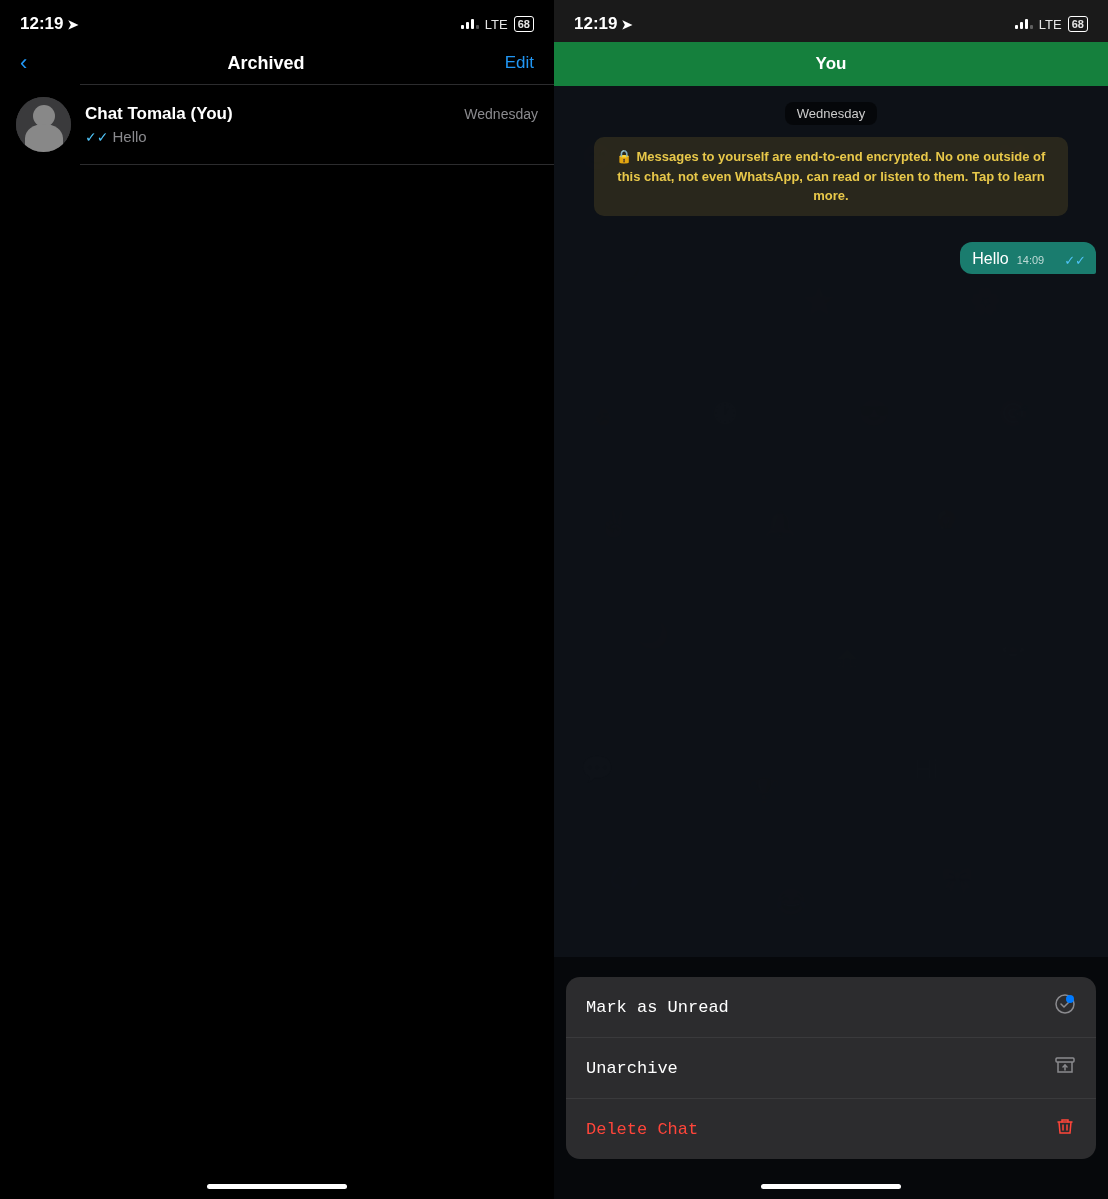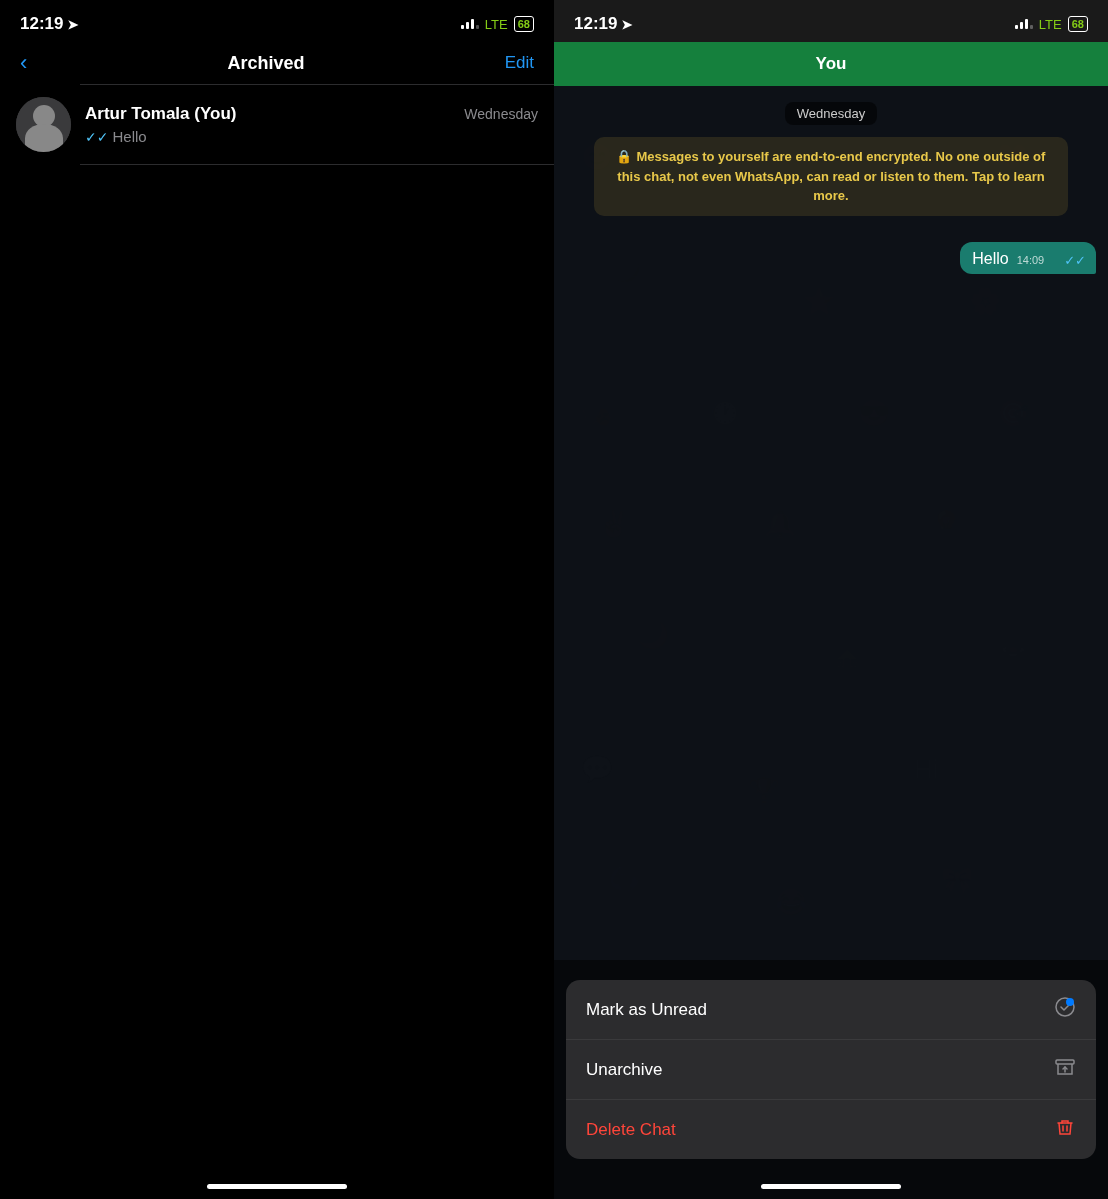--- a/index.html
+++ b/index.html
@@ -36,21 +36,21 @@
       display: flex;
       align-items: center;
       gap: 4px;
     }
 
     .status-icons-left {
       display: flex;
       align-items: center;
       gap: 6px;
       font-size: 13px;
-      color: #84cc16;
+      color: #e5e5e5;
     }
 
     .battery-box {
       border: 1.5px solid #fff;
       border-radius: 3px;
       padding: 1px 3px;
       font-size: 11px;
       font-weight: 600;
       position: relative;
     }
@@ -343,20 +343,21 @@
       flex-direction: column;
       align-items: center;
       padding: 20px 12px 40px;
     }
 
     .context-menu {
       background: #2c2c2e;
       border-radius: 14px;
       overflow: hidden;
       width: 100%;
+      font-family: Liberation Mono, monospace;
     }
 
     .context-item {
       display: flex;
       justify-content: space-between;
       align-items: center;
       padding: 16px 20px;
       color: #fff;
       font-size: 17px;
       cursor: pointer;
@@ -443,21 +444,21 @@
 
 
   <div class="divider"></div>
 
   <div class="chat-list-item">
     <div class="avatar">
       <div class="avatar-person"></div>
     </div>
     <div class="chat-info">
       <div class="chat-name-row">
-        <span class="chat-name">Artur Tomala (You)</span>
+        <span class="chat-name">Chat Tomala (You)</span>
         <span class="chat-time">Wednesday</span>
       </div>
       <div class="chat-preview-row">
         <span class="double-check">✓✓</span>
         <span class="chat-preview">Hello</span>
       </div>
     </div>
   </div>
 
   <div class="divider"></div>

